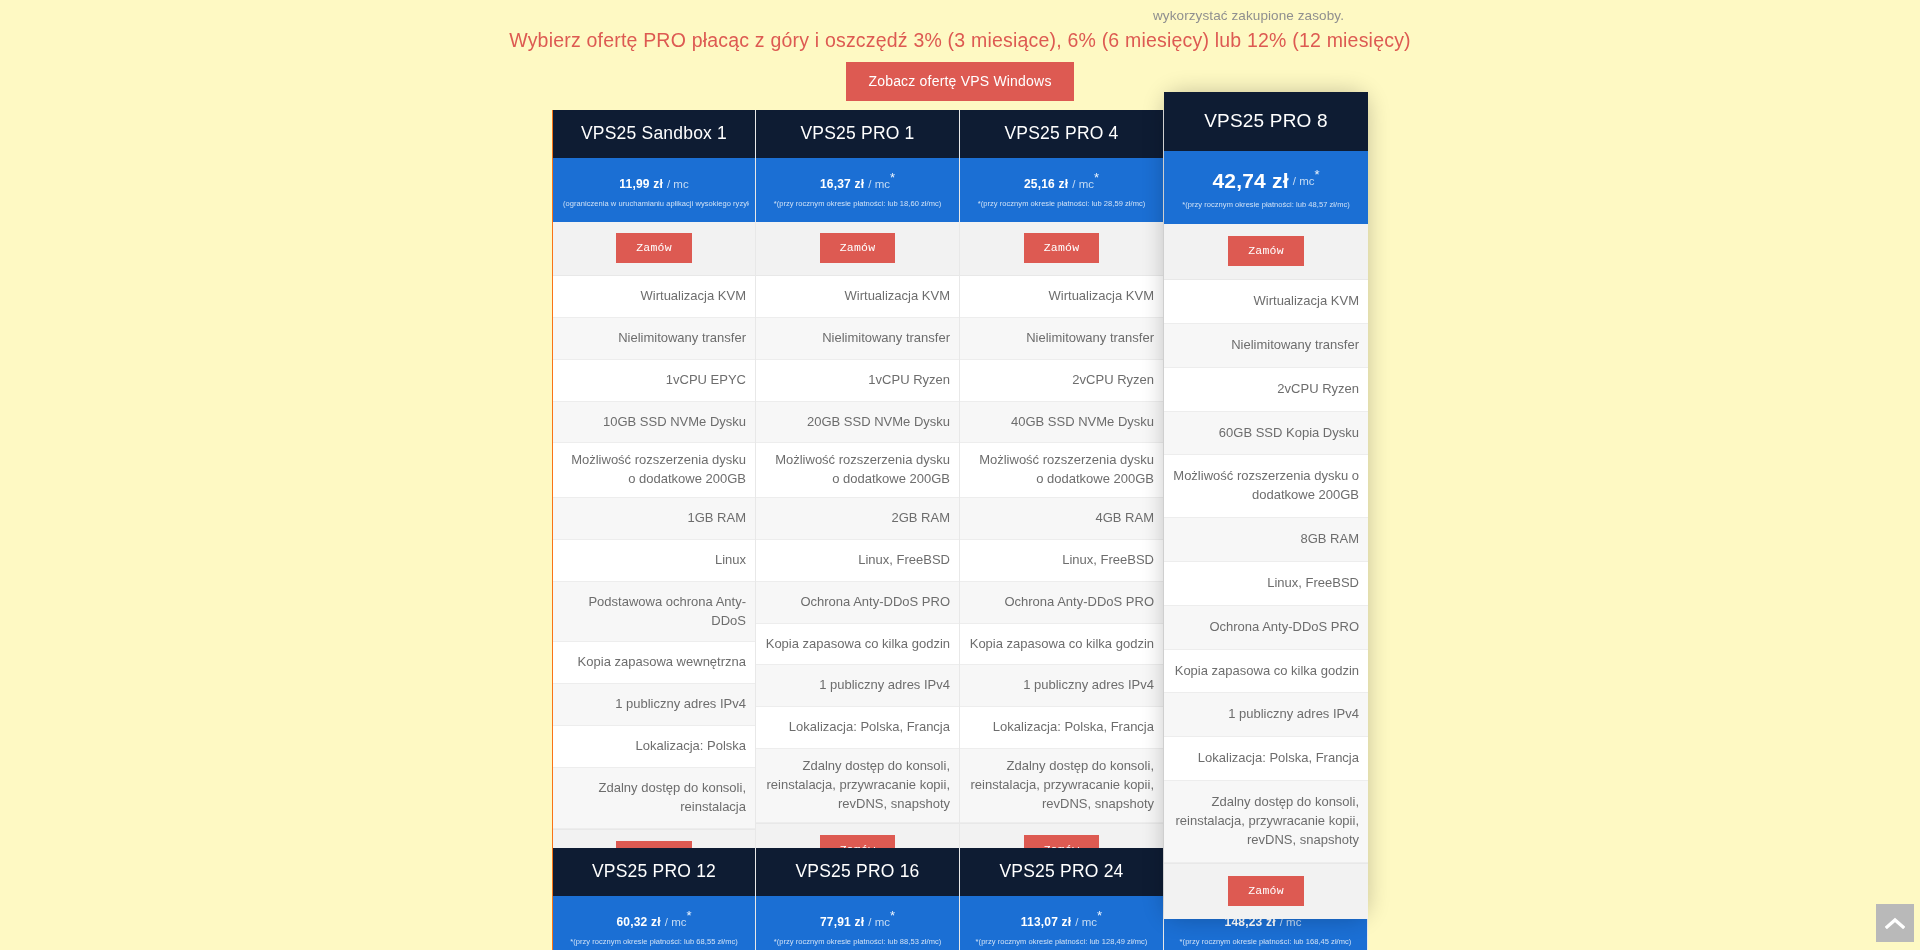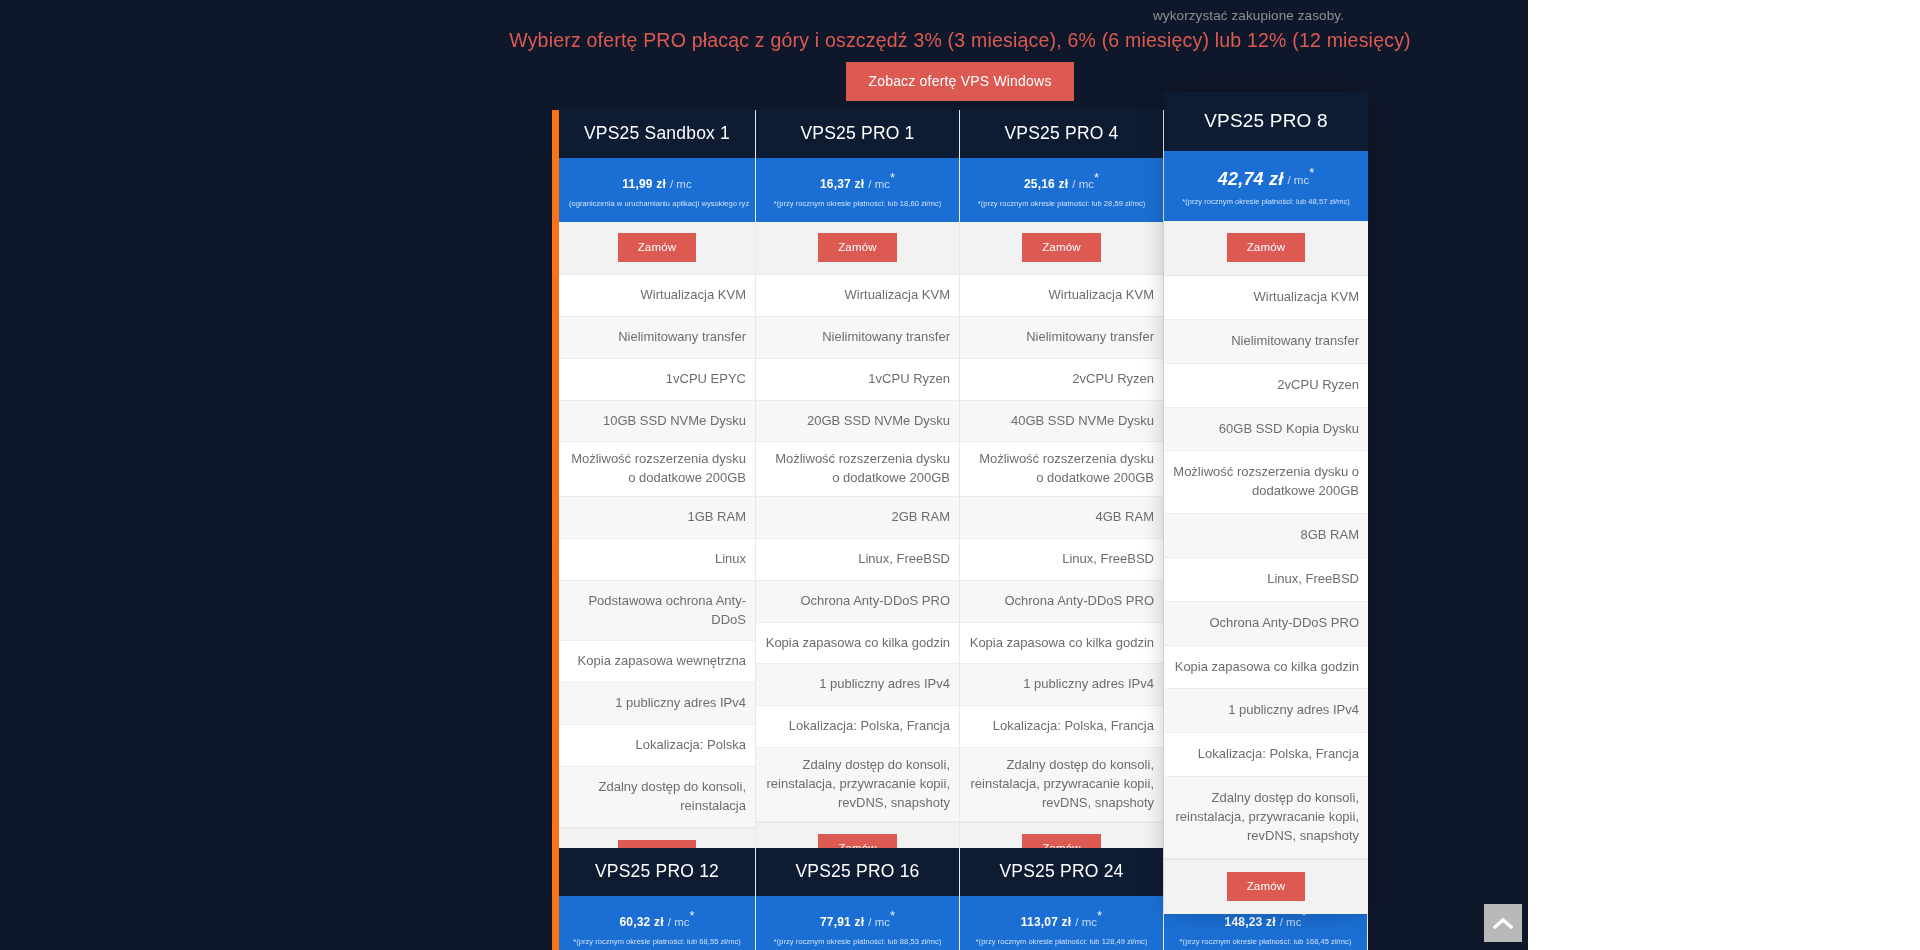--- a/index.html
+++ b/index.html
@@ -9,23 +9,23 @@
     width: 1920px;
     height: 950px;
     overflow: hidden;
     background: #ffffff;
     font-family: "Liberation Sans", sans-serif;
     color: #5a5a5a;
   }
 
   .page {
     position: relative;
-    width: 1528px;
+    width: 1920px;
     height: 950px;
-    background: #0f172a;
+    background: #fef9c3;
   }
 
   
   .top-note {
     position: absolute;
     top: 4px;
     left: 0;
     width: 1920px;
     text-align: center;
     font-size: 13.5px;
@@ -75,21 +75,21 @@
     position: absolute;
     display: flex;
     align-items: flex-start;
   }
   #grid-primary { top: 110px; left: 552px; }
   #grid-secondary { top: 848px; left: 552px; }
 
   .card {
     width: 204px;
     background: #ffffff;
-    border-left: 7px solid #f97316;
+    border-left: 1px solid #f97316;
     border-right: 1px solid #e8e8e8;
   }
   .card:not(:first-child) { border-left: none; }
 
   .card.featured {
     width: 204px;
     margin-top: -18px;
     box-shadow: 0 0 22px rgba(0,0,0,0.22);
     position: relative;
     z-index: 5;
@@ -120,21 +120,21 @@
   }
   .card.featured .card-price { padding: 18px 6px 7px; }
 
   .price-main {
     font-size: 12px;
     font-weight: bold;
     letter-spacing: .2px;
     display: inline-block;
     vertical-align: middle;
   }
-  .card.featured .price-main { font-size: 18px; font-style: italic; }
+  .card.featured .price-main { font-size: 21px; }
 
   .price-unit {
     font-size: 11.5px;
     color: #c6dcf4;
     font-weight: normal;
     margin-left: 4px;
     display: inline-block;
     vertical-align: middle;
   }
   .price-star {
@@ -163,21 +163,21 @@
   .order-band.bottom { border-bottom: none; border-top: 1px solid #e8e8e8; }
 
   .btn-order {
     display: inline-block;
     background: #dd5a52;
     color: #ffffff;
     font-size: 11.5px;
     padding: 8px 20px 9px;
     border: none;
     cursor: pointer;
-    font-family: Liberation Sans, sans-serif;
+    font-family: Liberation Mono, monospace;
     letter-spacing: .2px;
   }
 
   .feat {
     text-align: right;
     font-size: 13px;
     color: #6d6d6d;
     padding: 11px 9px 11px;
     line-height: 1.45;
     border-bottom: 1px solid #ededed;

